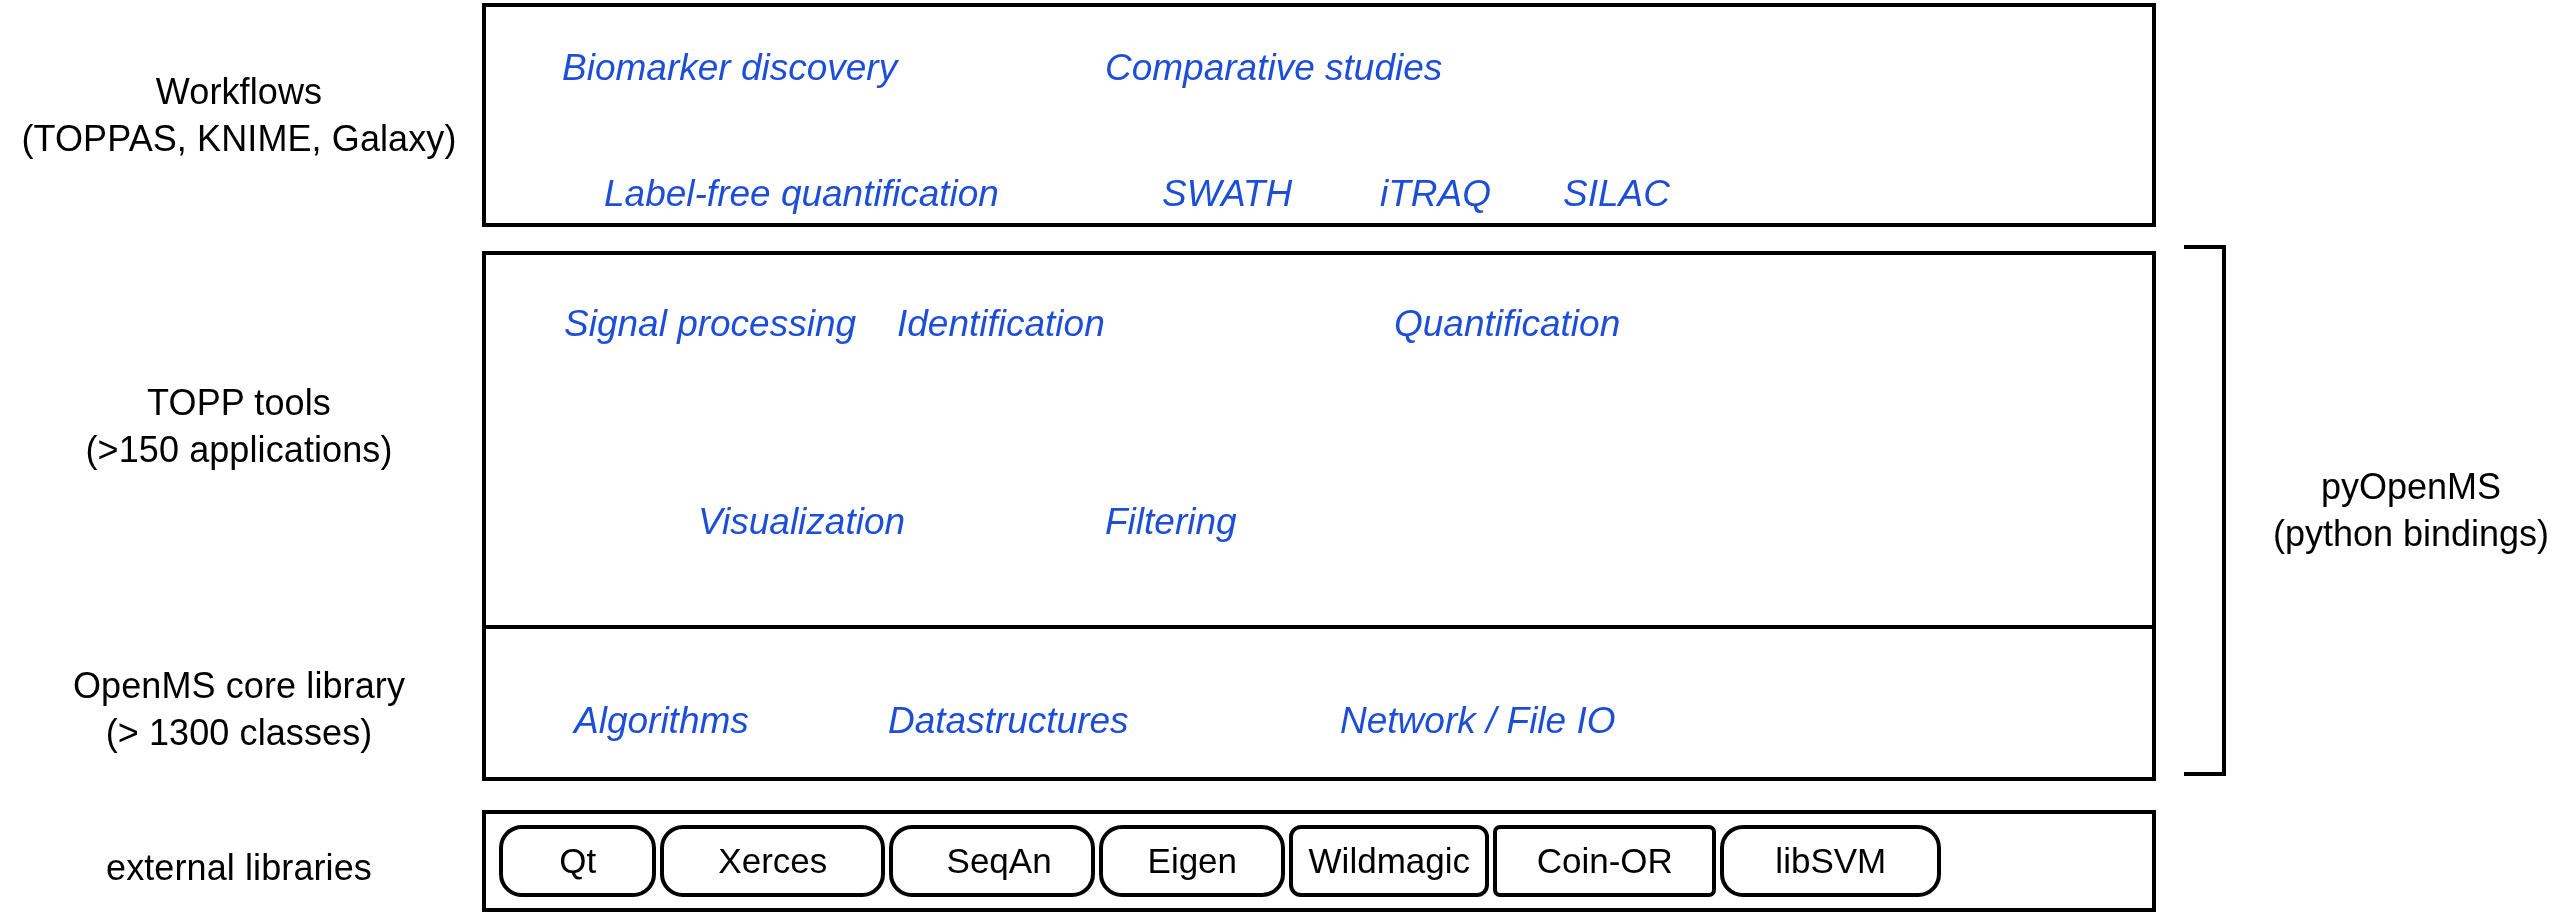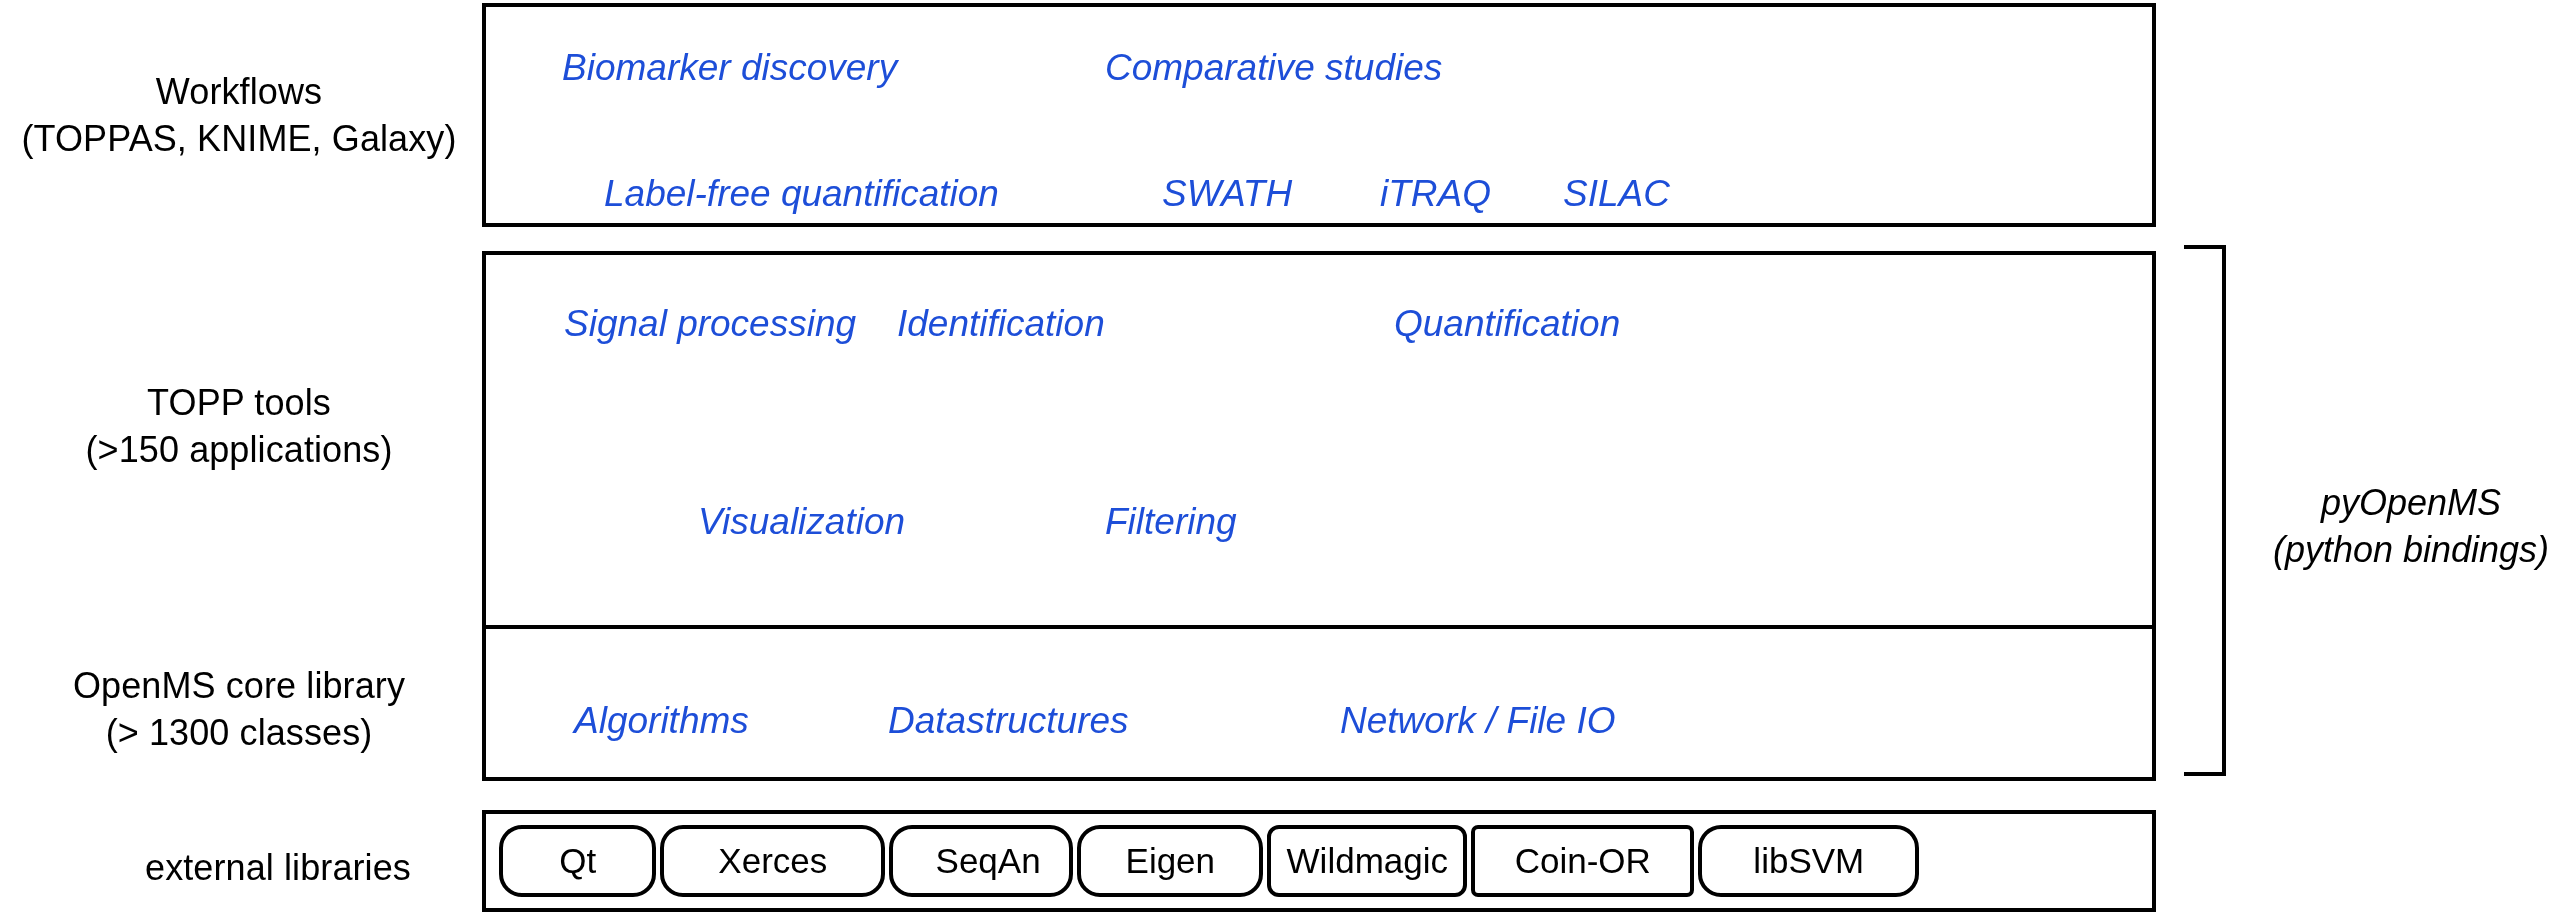--- a/index.html
+++ b/index.html
@@ -30,21 +30,21 @@
     color: #000;
     font-weight: 400;
     letter-spacing: 0.1px;
     white-space: nowrap;
   }
   .tier-label .ln { display: block; }
 
   #label-workflows   { left: 0px;  top: 69px;  width: 478px; font-size: 36px; }
   #label-topp        { left: 0px;  top: 380px; width: 478px; font-size: 36px; }
   #label-core        { left: 0px;  top: 663px; width: 478px; font-size: 36px; }
-  #label-external    { left: 0px;  top: 845px; width: 478px; font-size: 36px; margin-left: 39px; }
+  #label-external    { left: 0px;  top: 845px; width: 478px; font-size: 36px; }
 
   
   .box {
     position: absolute;
     border: 4.4px solid #000;
     background: #ffffff;
   }
   #box-workflows {
     left: 482px; top: 2.7px; width: 1674px; height: 224px;
   }
@@ -115,21 +115,21 @@
     display: flex;
     align-items: center;
     justify-content: center;
     font-size: 35px;
     color: #000;
     padding: 0 12.4px;
     white-space: nowrap;
   }
   .pill-qt        { width: 157px; }
   .pill-xerces    { width: 225px; }
-  .pill-seqan     { width: 184px; padding-left: 26px; }
+  .pill-seqan     { width: 206px; padding-left: 26px; }
   .pill-eigen     { width: 186px; }
   .pill-wildmagic { width: 200px; border-radius: 12px; }
   .pill-coinor    { width: 223px; border-radius: 7px; }
   .pill-libsvm    { width: 221px; }
 
   
   #bracket {
     position: absolute;
     left: 2184px;
     top: 245px;
@@ -137,28 +137,27 @@
     height: 531px;
     border-top: 4.4px solid #000;
     border-right: 4.4px solid #000;
     border-bottom: 4.4px solid #000;
     border-left: none;
     background: transparent;
   }
   #label-pyopenms {
     position: absolute;
     left: 2246px;
-    top: 480px;
+    top: 464px;
     width: 330px;
     text-align: center;
     font-size: 36px;
     line-height: 1.30;
     color: #000;
     white-space: nowrap;
-    font-style: italic;
   }
   #label-pyopenms .ln { display: block; }
 </style>
 </head>
 <body>
 
 <div id="diagram">
 
   <div class="tier-label" id="label-workflows">
     <span class="ln">Workflows</span>

